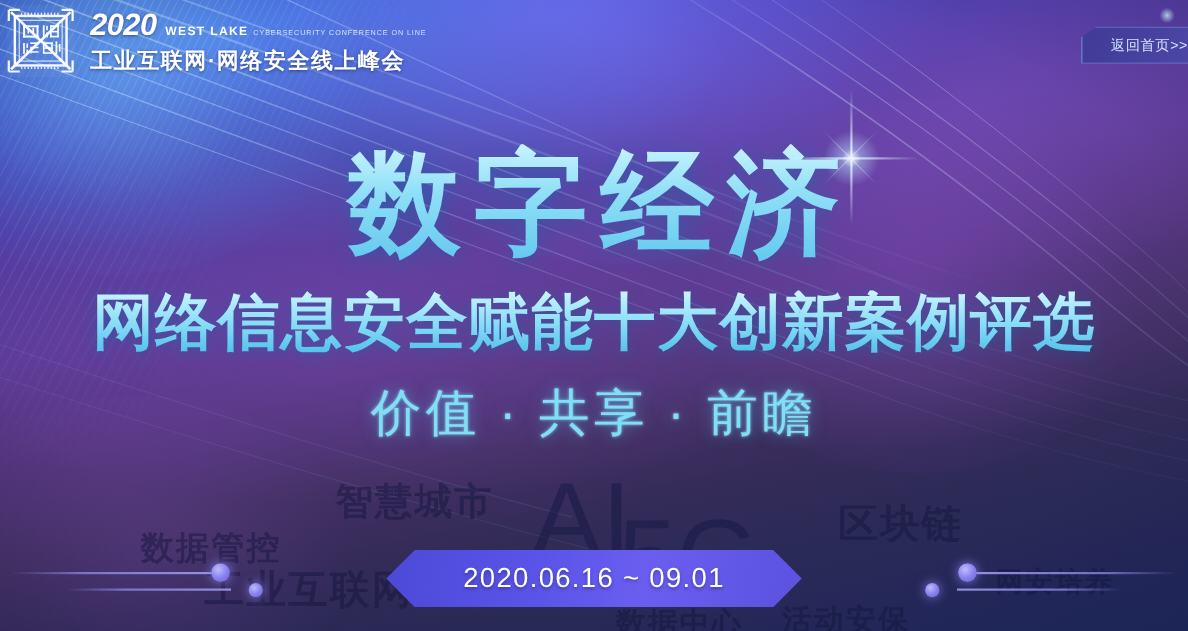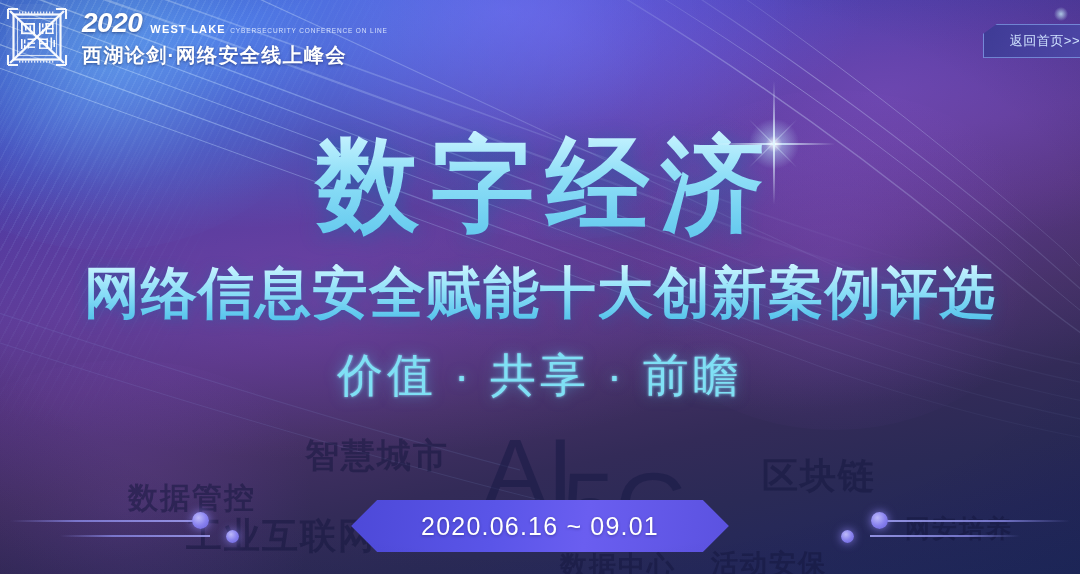--- a/index.html
+++ b/index.html
@@ -422,21 +422,21 @@
     </div>
 
     <div id="lockup">
       <div class="lk-row1">
         <span class="lk-year">2020</span>
         <span class="lk-en">
           <span class="lk-en-main">WEST LAKE</span>
           <span class="lk-en-sub">CYBERSECURITY CONFERENCE ON LINE</span>
         </span>
       </div>
-      <div class="lk-row2">西湖论剑·网络安全线上峰会</div>
+      <div class="lk-row2">工业互联网·网络安全线上峰会</div>
     </div>
   </div>
 
   <div id="back-btn">返回首页&gt;&gt;</div>
 
   <div id="titles">
     <div id="title-main">数字经济</div>
     <div id="title-sub">网络信息安全赋能十大创新案例评选</div>
     <div id="tagline">价值 · 共享 · 前瞻</div>
   </div>

